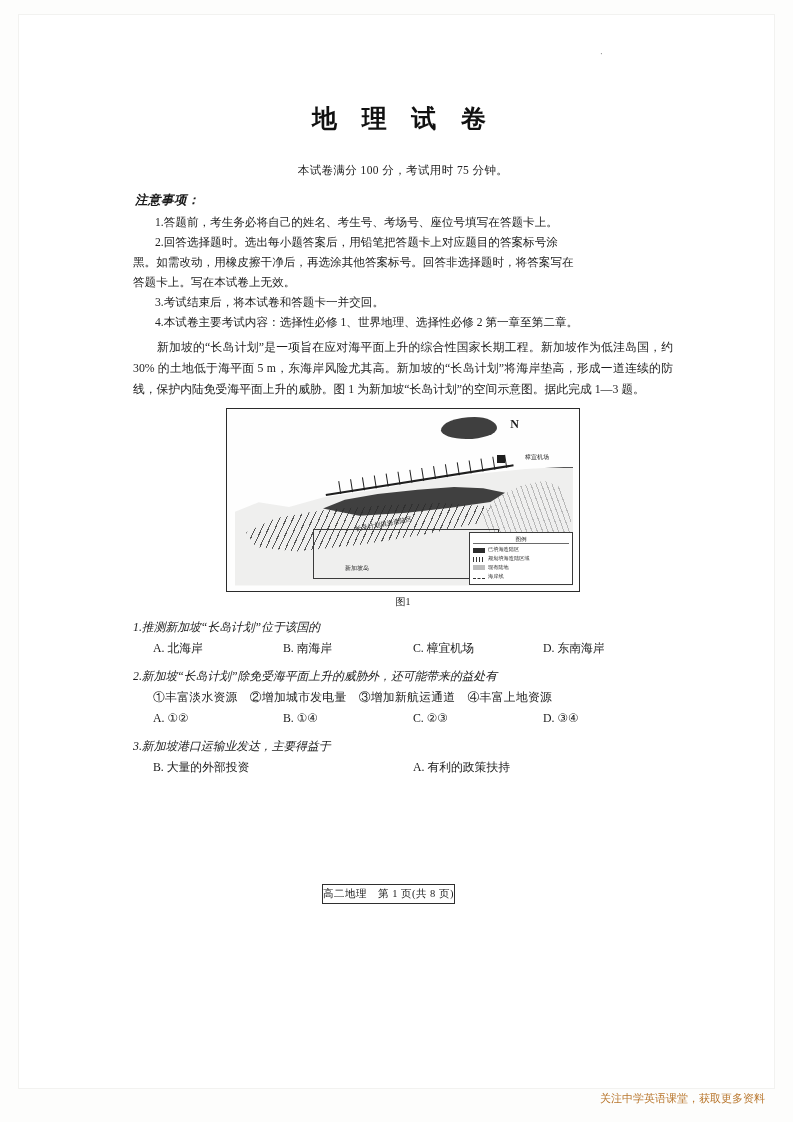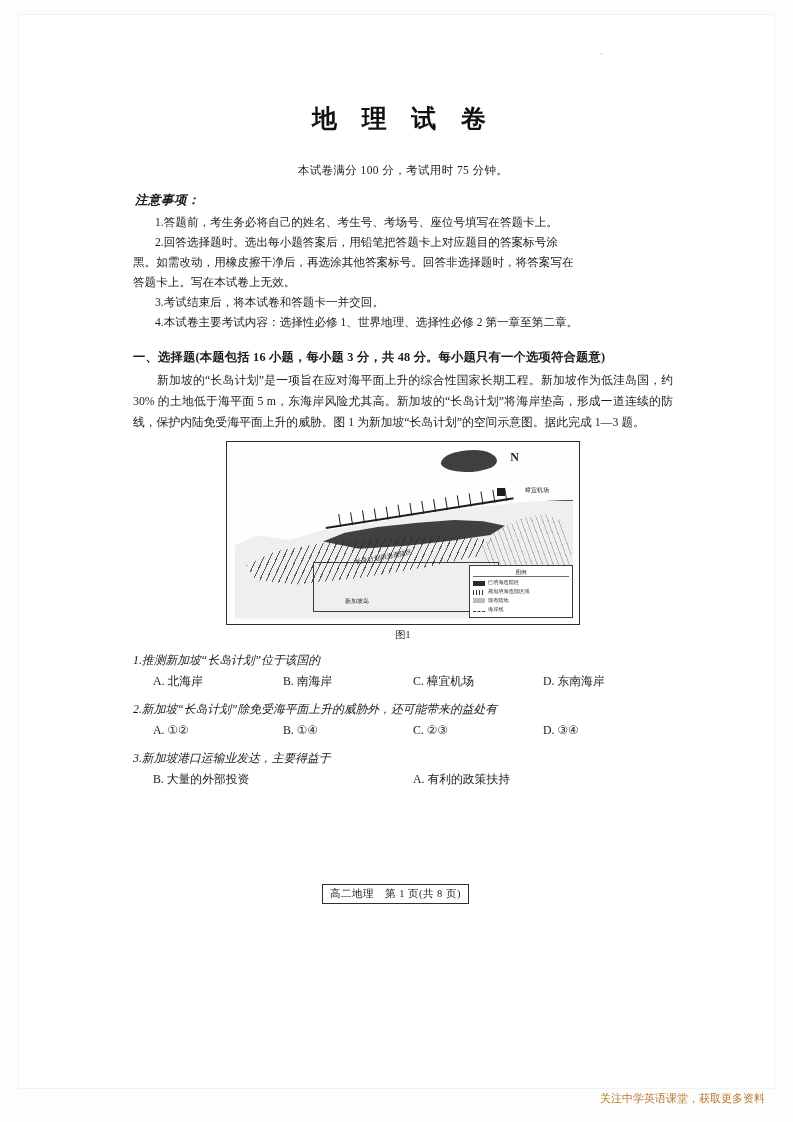--- a/index.html
+++ b/index.html
@@ -130,21 +130,21 @@
     font-size: 11.8px;
     margin-top: 2px;
     padding-left: 20px;
     letter-spacing: 0.3px;
   }
   .footer-box {
     position: absolute;
     left: 189px;
     bottom: 16px;
     border: 1px solid #2f2f2f;
-    padding: 2px 7px;
+    padding: 2px 0;
     font-size: 10.5px;
     letter-spacing: 0.5px;
     background: #fff;
   }
   .watermark {
     position: absolute;
     right: 28px;
     bottom: 16px;
     font-size: 11px;
     color: #b9772e;
@@ -308,21 +308,20 @@
 
     <ul class="notice-list">
       <li>1.答题前，考生务必将自己的姓名、考生号、考场号、座位号填写在答题卡上。</li>
       <li>2.回答选择题时。选出每小题答案后，用铅笔把答题卡上对应题目的答案标号涂</li>
       <li class="cont">黑。如需改动，用橡皮擦干净后，再选涂其他答案标号。回答非选择题时，将答案写在</li>
       <li class="cont">答题卡上。写在本试卷上无效。</li>
       <li>3.考试结束后，将本试卷和答题卡一并交回。</li>
       <li>4.本试卷主要考试内容：选择性必修 1、世界地理、选择性必修 2 第一章至第二章。</li>
     </ul>
 
-    <div class="section-head">一、选择题(本题包括 16 小题，每小题 3 分，共 48 分。每小题只有一个选项符合题意)</div>
 
     <div class="passage">新加坡的“长岛计划”是一项旨在应对海平面上升的综合性国家长期工程。新加坡作为低洼岛国，约 30% 的土地低于海平面 5 m，东海岸风险尤其高。新加坡的“长岛计划”将海岸垫高，形成一道连续的防线，保护内陆免受海平面上升的威胁。图 1 为新加坡“长岛计划”的空间示意图。据此完成 1—3 题。</div>
 
     <div class="figure-wrap">
       <div class="figure-box">
         <div class="land"></div>
         <div class="hill-shade"></div>
         <div class="blob-top"></div>
         <div class="sea-hatch"></div>
         <div class="island-dark"></div>
@@ -379,20 +378,21 @@
       <div class="opts four indent">
         <span>A. 北海岸</span>
         <span>B. 南海岸</span>
         <span>C. 樟宜机场</span>
         <span>D. 东南海岸</span>
       </div>
     </div>
 
     <div class="q">
       <span class="q-stem"><span>2.</span><span>新加坡“长岛计划”除免受海平面上升的威胁外，还可能带来的益处有</span></span>
+      <div class="opt-circ">①丰富淡水资源　②增加城市发电量　③增加新航运通道　④丰富上地资源</div>
       <div class="opts four indent">
         <span>A. ①②</span>
         <span>B. ①④</span>
         <span>C. ②③</span>
         <span>D. ③④</span>
       </div>
     </div>
 
     <div class="q">
       <span class="q-stem"><span>3.</span><span>新加坡港口运输业发达，主要得益于</span></span>

